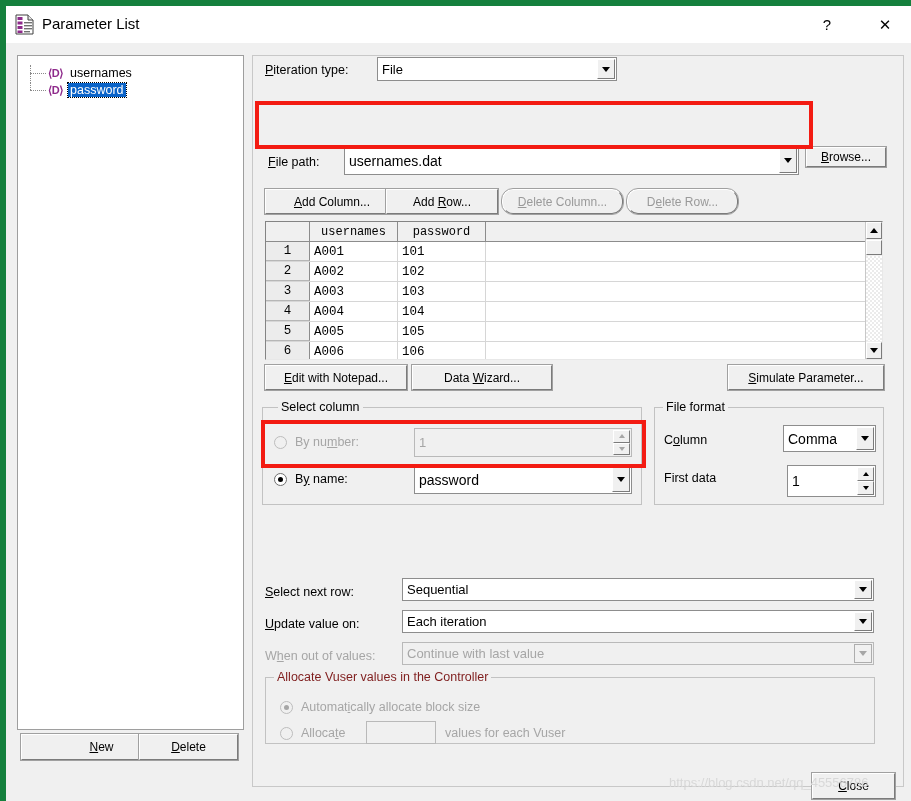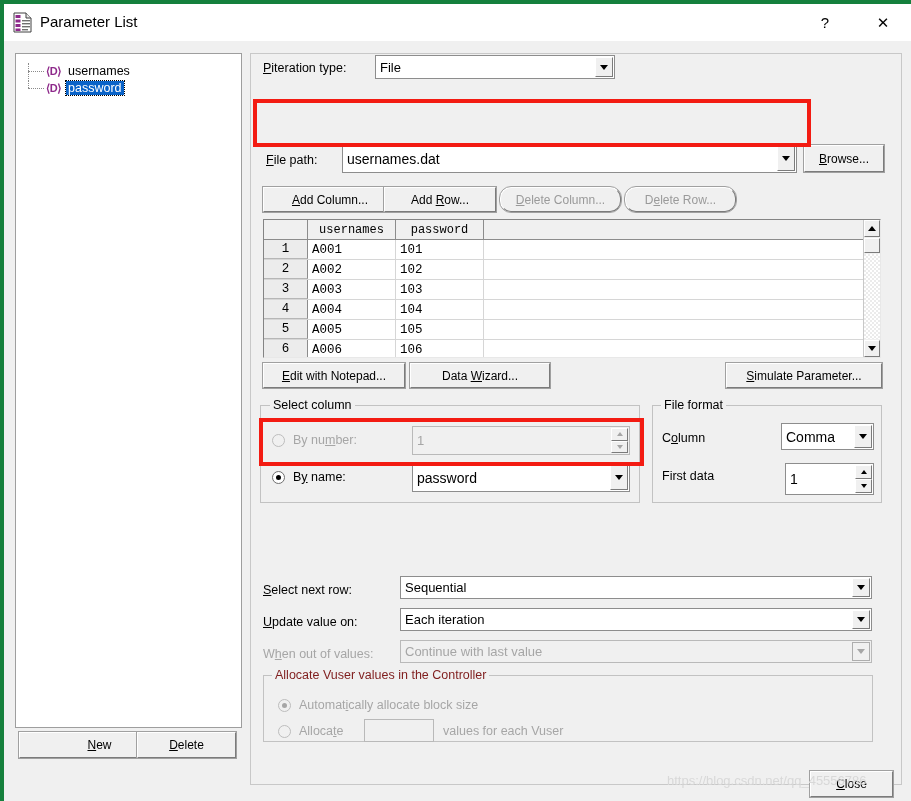--- a/index.html
+++ b/index.html
@@ -17,21 +17,21 @@
     position: relative;
   }
 
   
   #window {
     position: absolute;
     left: 0; top: 0;
     width: 911px; height: 801px;
     background: #f0f0f0;
     box-sizing: border-box;
-    border: 4px solid #15803d;
+    border: 6px solid #15803d;
   }
   #titlebar {
     position: absolute;
     left: 0; top: 0;
     width: 911px; height: 37px;
     background: #ffffff;
     box-sizing: border-box;
   }
   #title-icon {
     position: absolute;
@@ -471,21 +471,21 @@
 
     <div class="label" style="left:262px; top:112px;">
       <span class="u">F</span><span>ile path:</span>
     </div>
     <div class="field" style="left:338px; top:103px; width:455px; height:29px; font-size:14px;">
       <span>usernames.dat</span>
       <span class="combo-arrow">
           <span class="tri-down"></span>
         </span>
     </div>
-    <div class="btn" style="left:800px; top:104px; width:80px; height:27px;">
+    <div class="btn" style="left:800px; top:104px; width:80px; height:20px;">
       <span><span class="u">B</span><span>rowse...</span></span>
     </div>
 
     <div class="btn" style="left:259px; top:146px; width:134px; height:25px;">
       <span><span class="u">A</span><span>dd Column...</span></span>
     </div>
     <div class="btn" style="left:380px; top:146px; width:112px; height:25px;">
       <span>Add&nbsp;<span class="u">R</span><span>ow...</span></span>
     </div>
     <div class="btn disabled" style="left:496px; top:146px; width:121px; height:25px;">
@@ -556,21 +556,21 @@
       <span><span class="u">E</span><span>dit with Notepad...</span></span>
     </div>
     <div class="btn" style="left:406px; top:322px; width:140px; height:25px;">
       <span>Data&nbsp;<span class="u">W</span><span>izard...</span></span>
     </div>
     <div class="btn" style="left:722px; top:322px; width:156px; height:25px;">
       <span><span class="u">S</span><span>imulate Parameter...</span></span>
     </div>
 
     <div class="group" style="left:256px; top:364px; width:380px; height:98px;"></div>
-    <div class="group-title" style="left:266px; top:357px;">Select column</div>
+    <div class="group-title" style="left:272px; top:357px;">Select column</div>
 
     <div class="radio disabled" style="left:268px; top:393px;"></div>
     <div class="label disabled" style="left:289px; top:392px;">
       By nu<span class="u">m</span><span>ber:</span>
     </div>
     <div class="field disabled" style="left:408px; top:385px; width:218px; height:29px;">
       <span>1</span>
       <span class="spin">
         <div>
             <span class="tri-sm-up dis"></span>

